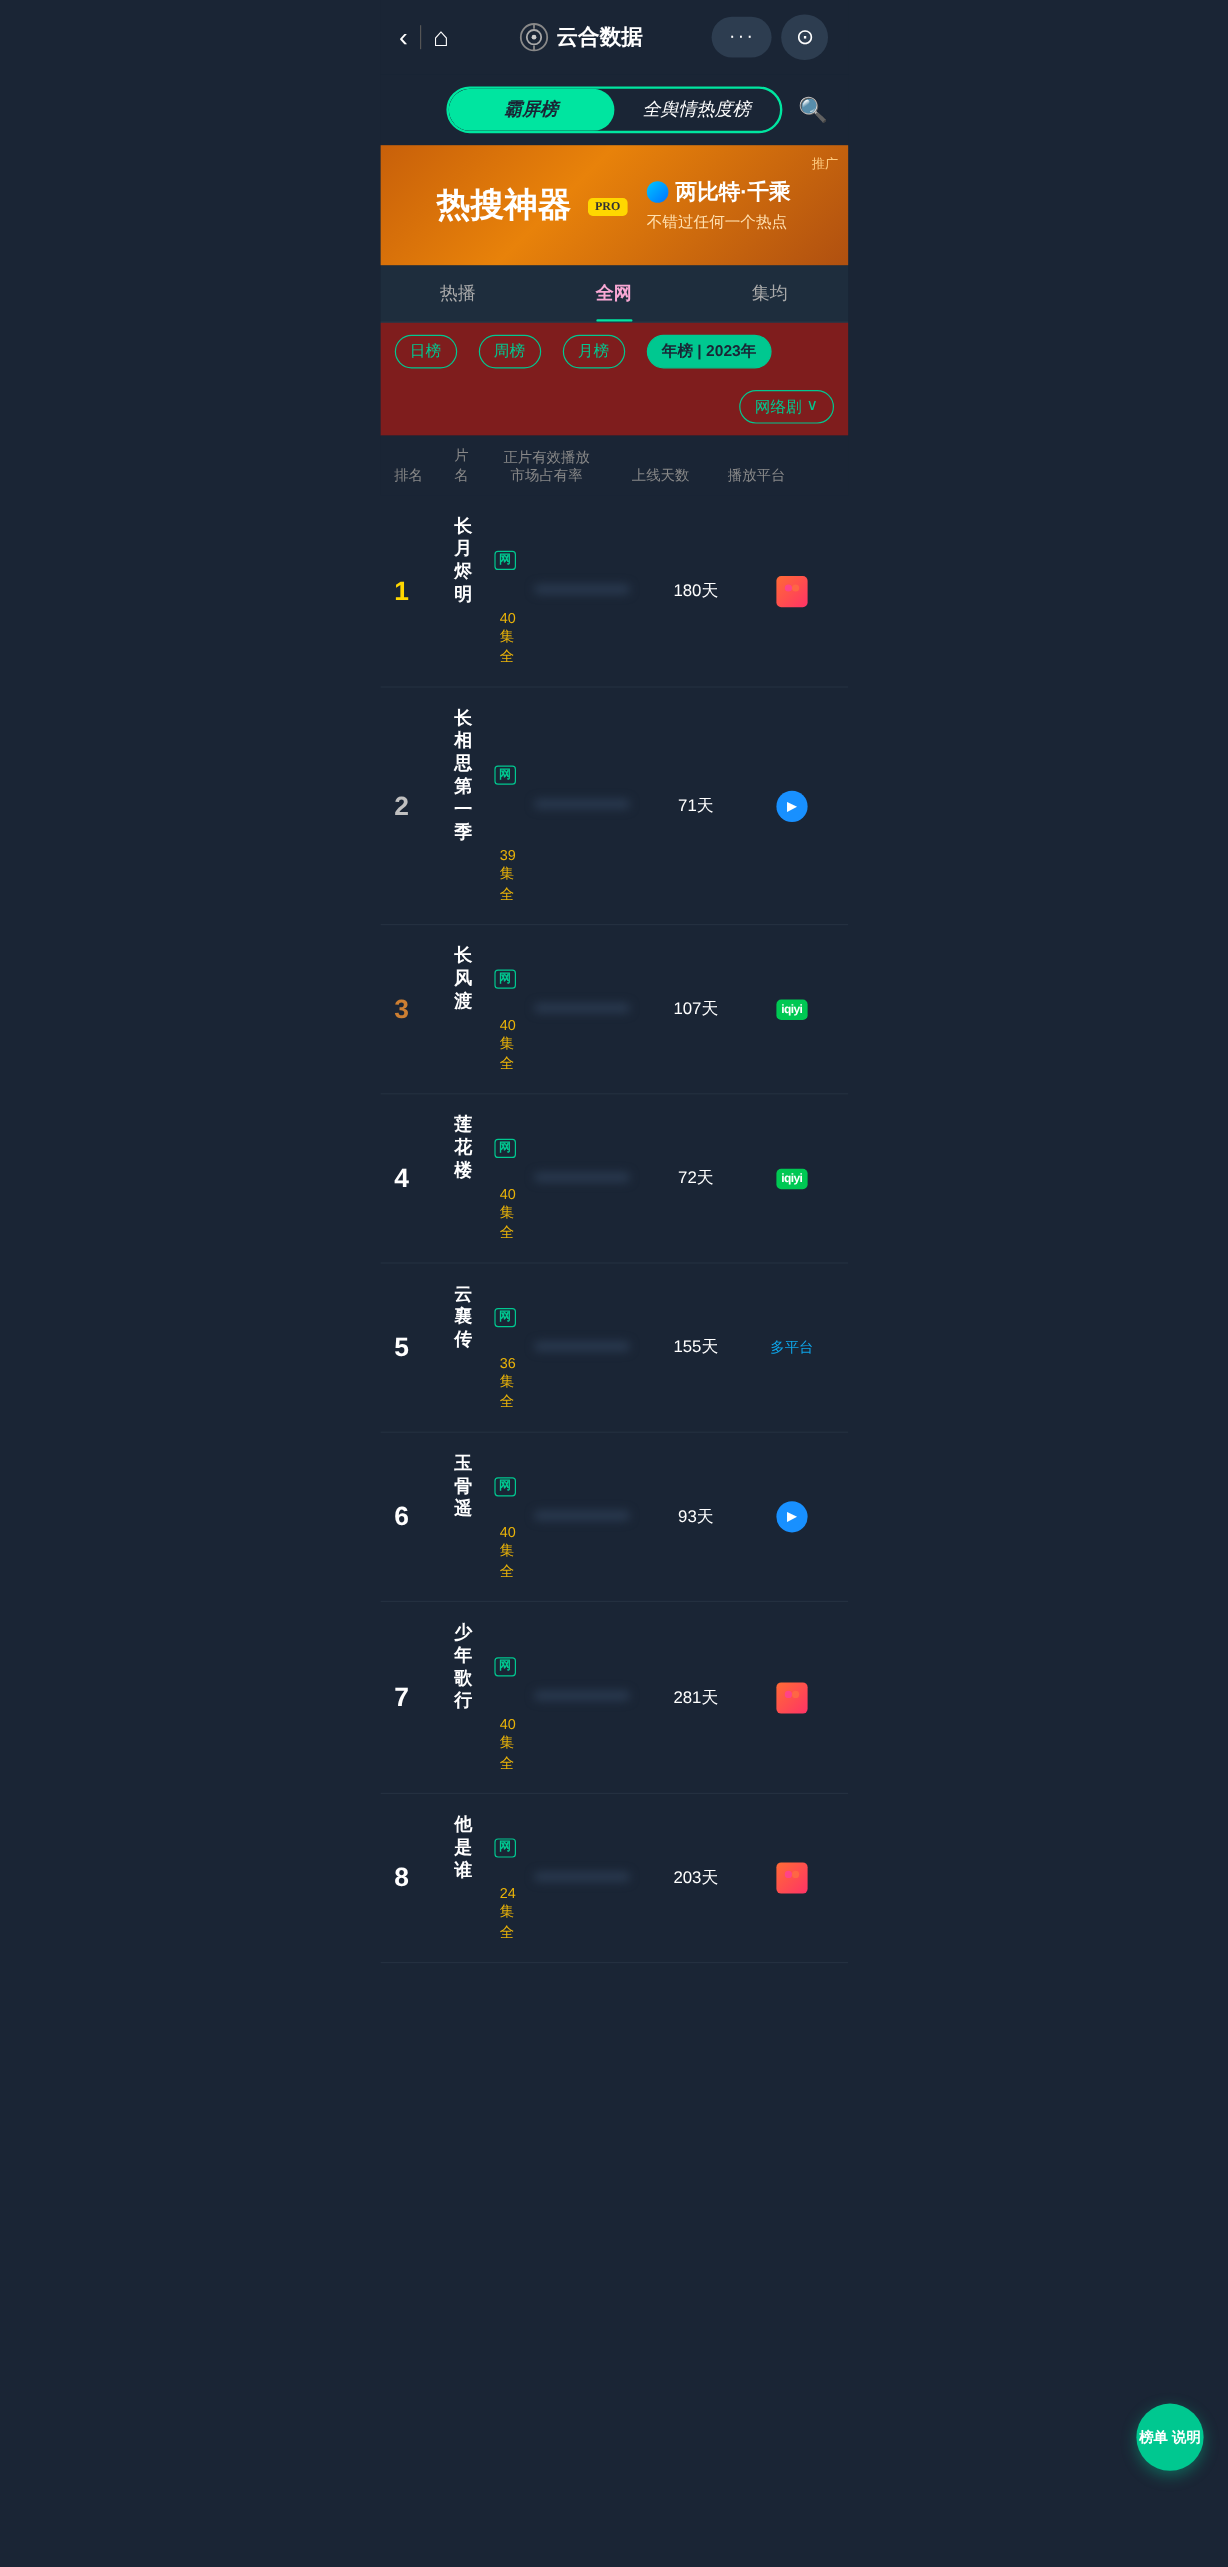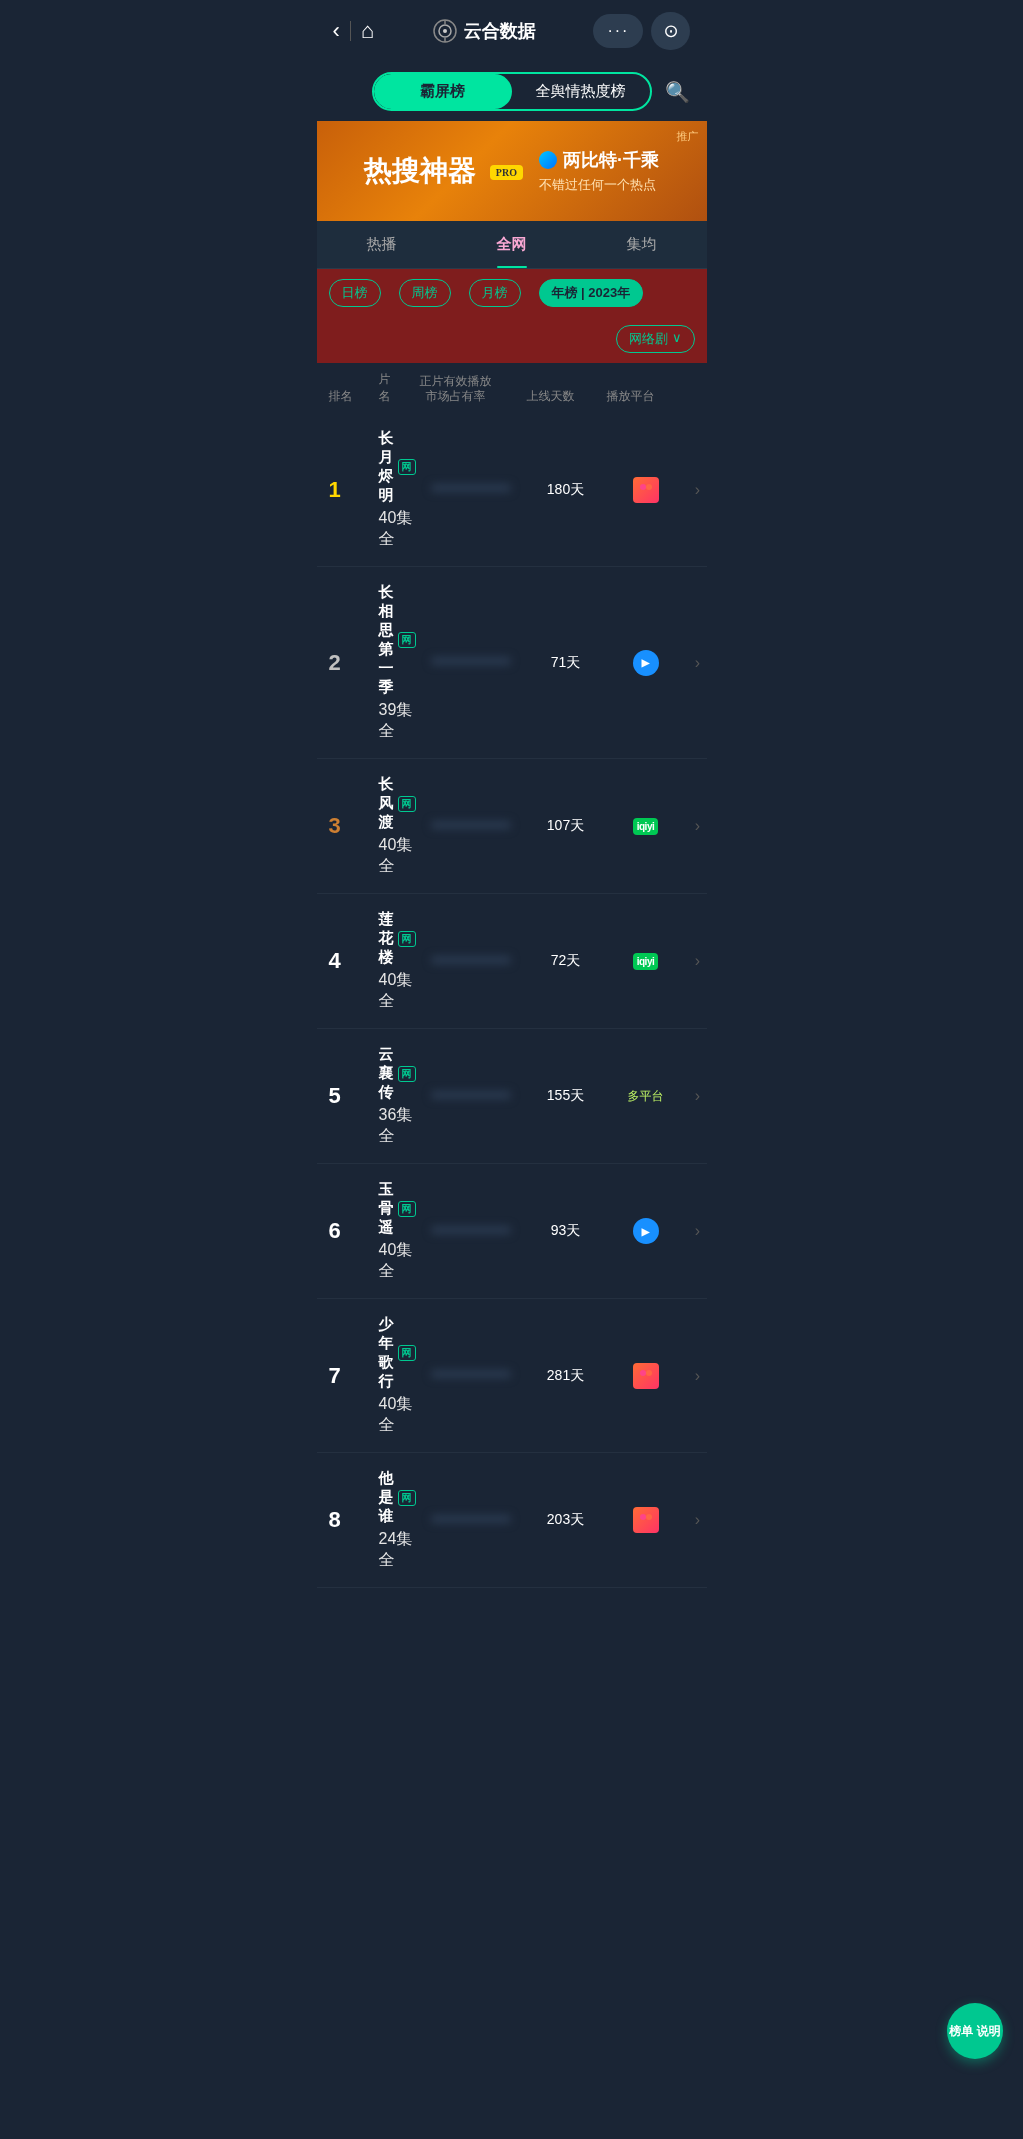--- a/index.html
+++ b/index.html
@@ -85,20 +85,21 @@
       padding: 10px 16px;
       background: #1a2535;
       position: relative;
     }
     .tab-toggle {
       display: flex;
       border: 2px solid #00e5a0;
       border-radius: 30px;
       overflow: hidden;
       width: 280px;
+      font-style: italic;
     }
     .tab-item {
       flex: 1;
       text-align: center;
       padding: 8px 0;
       font-size: 15px;
       cursor: pointer;
       color: #fff;
     }
     .tab-item.active {
@@ -282,23 +283,24 @@
 
     .show-info .show-name {
       font-size: 15px;
       font-weight: bold;
       color: #fff;
       display: flex;
       align-items: center;
       gap: 4px;
     }
     .show-info .show-eps {
-      font-size: 16px;
-      color: #e5e5e5;
+      font-size: 12px;
+      color: #eab308;
       margin-top: 3px;
+      margin-left: 38px;
     }
     .net-badge {
       display: inline-block;
       border: 1.5px solid #00c890;
       border-radius: 3px;
       color: #00c890;
       font-size: 10px;
       padding: 0px 3px;
       font-weight: bold;
       line-height: 1.4;
@@ -350,21 +352,21 @@
       height: 26px;
       border-radius: 4px;
       background: linear-gradient(135deg, #ff6b35, #ff3366);
       display: flex;
       align-items: center;
       justify-content: center;
       font-size: 14px;
     }
     .platform-multi {
       font-size: 12px;
-      color: #bef264;
+      color: #0ea5e9;
     }
 
     
     .float-btn {
       position: fixed;
       bottom: 80px;
       right: 20px;
       width: 56px;
       height: 56px;
       border-radius: 50%;

